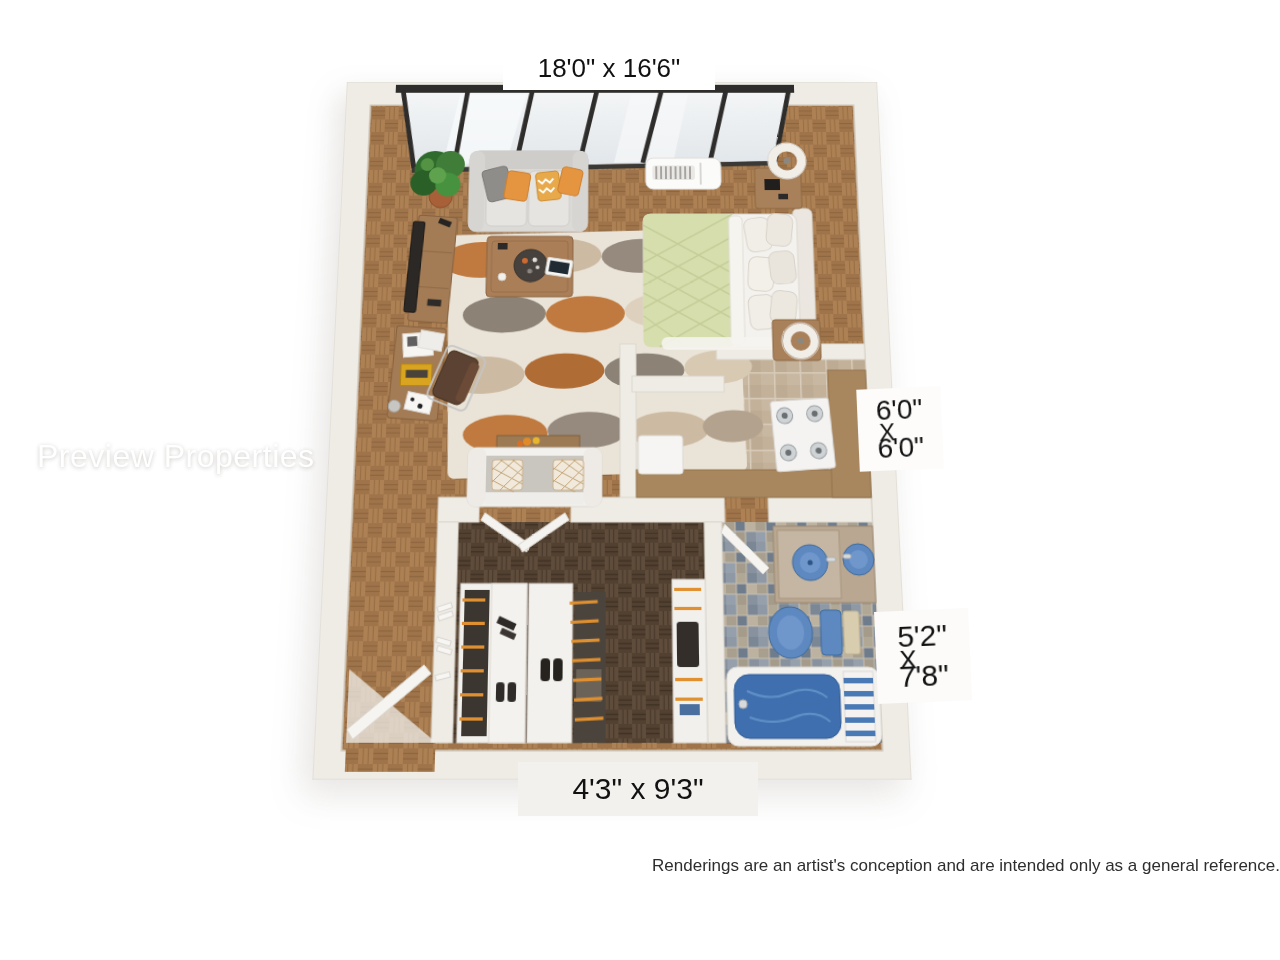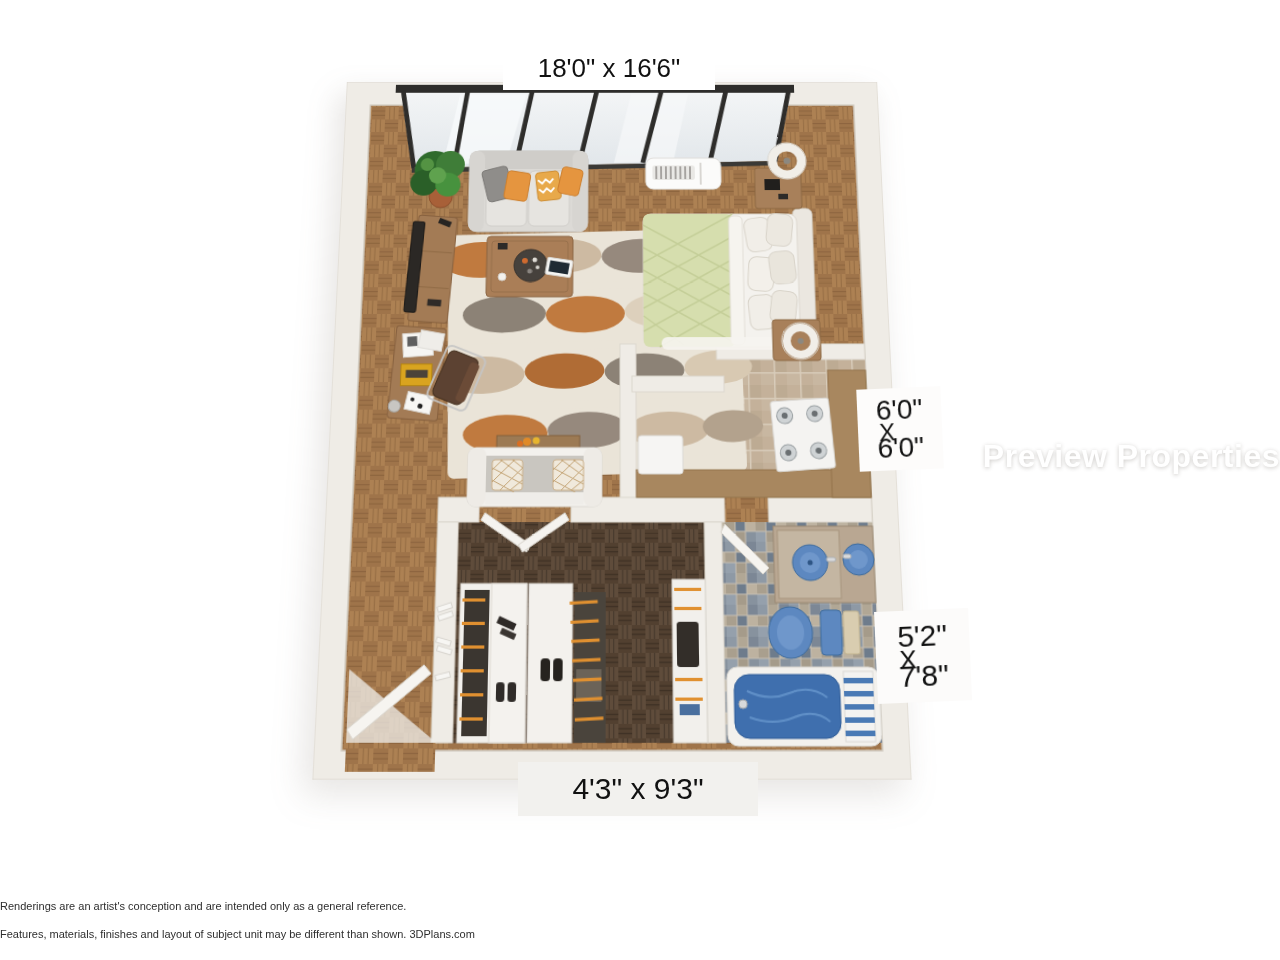--- a/index.html
+++ b/index.html
@@ -18,28 +18,28 @@
   .tab{position:absolute;display:flex;flex-direction:column;align-items:center;justify-content:center;
        color:var(--label-text,#111);z-index:5;}
   .tab-main{left:503px;top:46px;width:212px;height:44px;background:#ffffff;font-size:26px;}
   .tab-kitchen{left:858px;top:388px;width:84px;height:82px;background:#fdfcfb;transform:rotate(-2.5deg);font-size:28px;}
   .tab-bath{left:876px;top:610px;width:94px;height:92px;background:#fcfbfa;transform:rotate(-2.5deg);font-size:30px;}
   .tab-closet{left:518px;top:762px;width:240px;height:54px;background:#f2f1ee;font-size:30px;}
   .dim-x{font-size:24px;margin:-8px 26px -14px 0;}
   .tab-bath .dim-x{font-size:26px;margin:-9px 30px -16px 0;}
 
   
-  .watermark{position:absolute;left:0;right:0;text-align:right;z-index:6;color:var(--watermark-text,#fff);
-             text-shadow:0 1px 4px rgba(70,60,50,.28);font-weight:bold;pointer-events:none;margin-left:37px;}
+  .watermark{position:absolute;left:0;right:0;text-align:left;z-index:6;color:var(--watermark-text,#fff);
+             text-shadow:0 1px 4px rgba(70,60,50,.28);font-weight:normal;pointer-events:none;margin-left:37px;}
   .wm1{top:438px;font-size:32px;letter-spacing:.5px;}
   .wm2{top:474px;font-size:28px;}
 
   
-  .disclaimer{position:absolute;left:0;right:0;text-align:left;color:var(--disclaimer-text,#2e2e2e);
-              font-size:11px;margin-top:44px;}
+  .disclaimer{position:absolute;left:0;right:0;text-align:right;color:var(--disclaimer-text,#2e2e2e);
+              font-size:17px;}
   .dc1{top:856px;}
   .dc2{top:884px;}
 </style>
 </head>
 <body style="background: rgb(255, 255, 255);">
 
 <div class="canvas">
 
   <div class="plan3d">
   <svg width="560" height="700" viewBox="0 0 560 700">
@@ -417,15 +417,14 @@
     <span>7'8"</span>
   </div>
 
   <div class="tab tab-closet">
     <span>4'3" x 9'3"</span>
   </div>
 
   <div class="watermark wm1">Preview Properties</div>
 
   <div class="disclaimer dc1">Renderings are an artist's conception and are intended only as a general reference.</div>
-  <div class="disclaimer dc2">Features, materials, finishes and layout of subject unit may be different than shown. 3DPlans.com</div>
 
 </div>
 
 </body></html>

